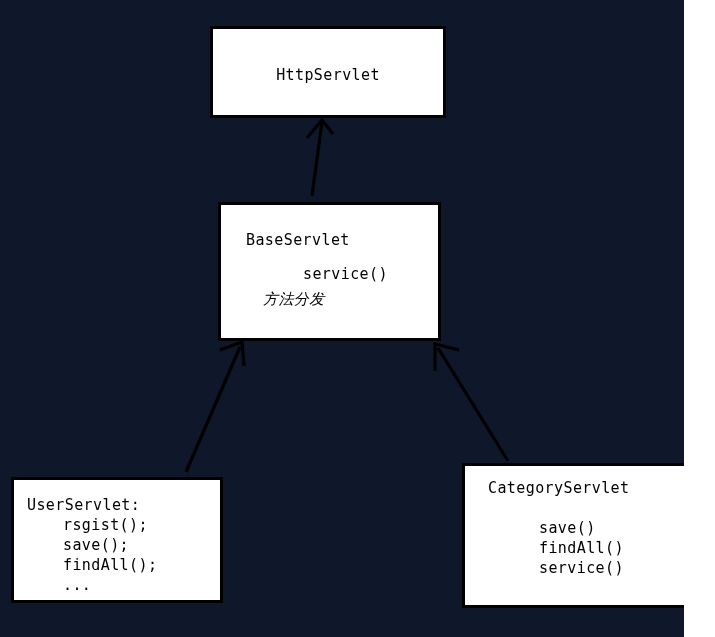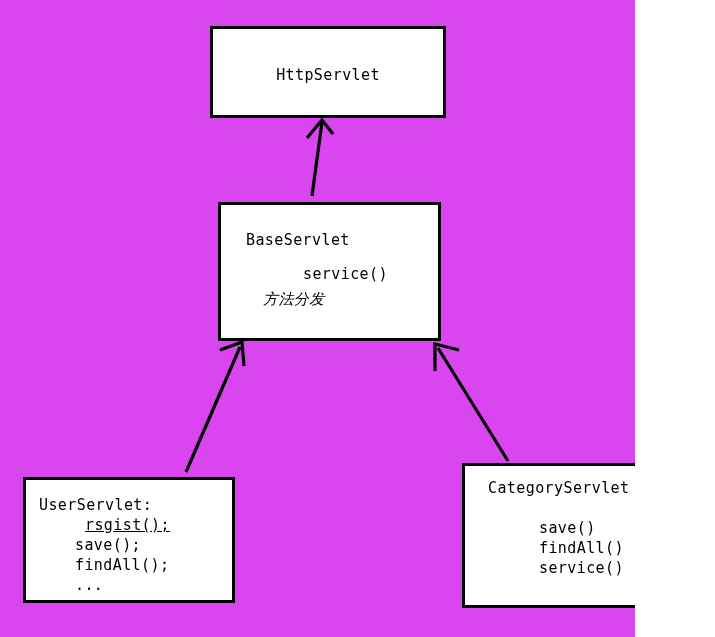--- a/index.html
+++ b/index.html
@@ -2,23 +2,23 @@
 <html><head>
 <meta charset="utf-8">
 <style>
   html, body {
     margin: 0;
     padding: 0;
     background: #ffffff;
   }
   #canvas {
     position: relative;
-    width: 635px;
+    width: 684px;
     height: 637px;
-    background: #d946ef;
+    background: #0f172a;
     overflow: hidden;
     font-family: "DejaVu Sans Mono", "Liberation Mono", monospace;
   }
   .node-box {
     position: absolute;
     box-sizing: border-box;
     border: 3px solid #000000;
     background: #ffffff;
   }
   .node-text {
@@ -80,23 +80,23 @@
   <div class="node-box" style="left:210px; top:26px; width:236px; height:92px;">
     <div class="node-text centered" style="top:36px; left:0;">HttpServlet</div>
   </div>
 
   <div class="node-box" style="left:218px; top:202px; width:223px; height:139px;">
     <div class="node-text" style="top:25px; left:25px;">BaseServlet</div>
     <div class="node-text" style="top:59px; left:82px;">service()</div>
     <div class="node-text" style="top:84px; left:42px; font-family:'DejaVu Sans', sans-serif; font-size:15px;font-style:italic;">方法分发</div>
   </div>
 
-  <div class="node-box" style="left:11px; top:477px; width:212px; height:126px;margin-left:12px;">
+  <div class="node-box" style="left:11px; top:477px; width:212px; height:126px;">
     <div class="node-text" style="top:15px; left:13px;">UserServlet:</div>
-    <div class="node-text" style="top:35px; left:59px;text-decoration:underline;">rsgist();</div>
+    <div class="node-text" style="top:35px; left:49px;">rsgist();</div>
     <div class="node-text" style="top:55px; left:49px;">save();</div>
     <div class="node-text" style="top:75px; left:49px;">findAll();</div>
     <div class="node-text" style="top:95px; left:49px;">...</div>
   </div>
 
   <div class="node-box" style="left:462px; top:463px; width:232px; height:145px;">
     <div class="node-text" style="top:12px; left:23px;">CategoryServlet</div>
     <div class="node-text" style="top:52px; left:74px;text-align:right;">save()</div>
     <div class="node-text" style="top:72px; left:74px;">findAll()</div>
     <div class="node-text" style="top:92px; left:74px;">service()</div>

